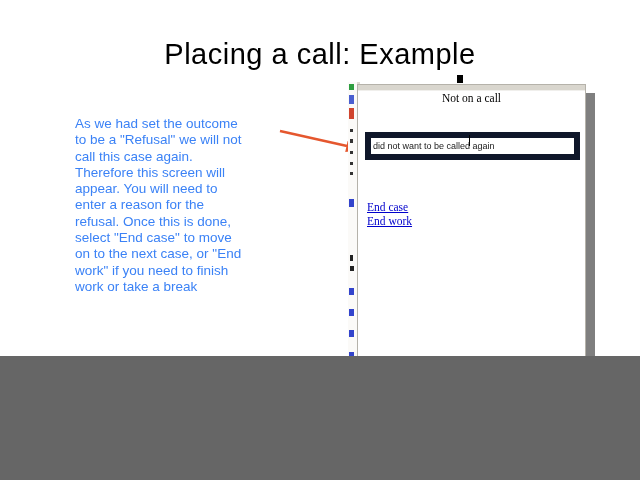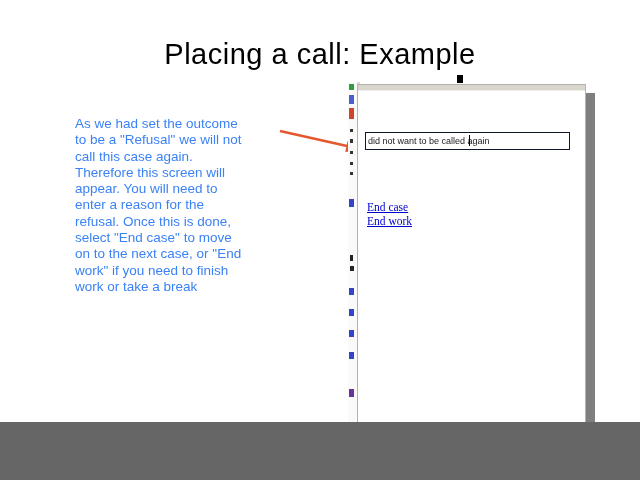--- a/index.html
+++ b/index.html
@@ -1,18 +1,18 @@
 <!DOCTYPE html>
 <html><head>
 <meta charset="utf-8">
 <style>
   html,body{margin:0;padding:0;background:#666;}
   .slide{
     position:relative;
-    width:640px;height:422px;
+    width:640px;height:356px;
     background:#ffffff;
     overflow:hidden;
     font-family:"Liberation Sans",sans-serif;
     margin:0 auto;
   }
   .title{
     position:absolute;left:0;top:38px;width:100%;
     margin:0;text-align:center;
     font-family:"Liberation Sans",sans-serif;
     font-size:29px;font-weight:400;color:#000;
@@ -69,21 +69,21 @@
     font-size:11.5px;color:#000;
   }
   .panel-prompt{
     position:absolute;left:9px;top:21px;width:214px;
     font-family:"Liberation Serif",serif;
     font-size:11.5px;line-height:14px;color:#000;
     white-space:pre-line;
   }
   .reason-input{
     position:absolute;left:7px;top:47px;width:199px;height:14px;
-    border:1px solid #0f172a;
+    border:6px solid #0f172a;
     background:#fff;
     font-family:"Liberation Sans",sans-serif;
     font-size:9px;color:#1a1a1a;
     padding:1px 2px;outline:none;border-radius:0;
   }
   .text-cursor{
     position:absolute;left:111px;top:50px;width:1px;height:11px;background:#000;
   }
   .panel-link{
     position:absolute;left:9px;
@@ -135,20 +135,21 @@
     <div class="frag f-blue5"></div>
     <div class="frag f-blue6"></div>
     <div class="frag f-purp"></div>
   </div>
 
   <div class="artifact"></div>
 
   <div class="panel">
     <div class="panel-topbar"></div>
 
+    <div class="panel-heading">Not on a call</div>
 
 
     <input type="text" class="reason-input" value="did not want to be called again" style="">
 
     <div class="text-cursor"></div>
 
     <a href="#" class="panel-link link-end-case">End case</a>
 
     <a href="#" class="panel-link link-end-work">End work</a>
   </div>

